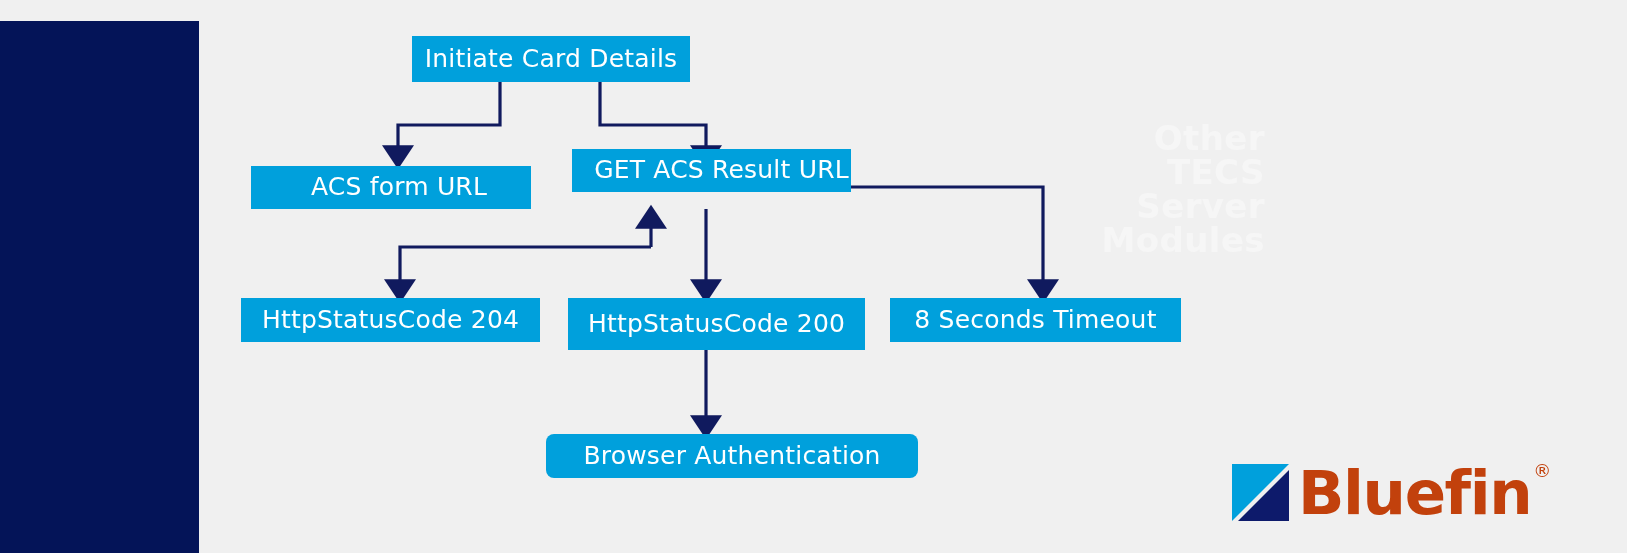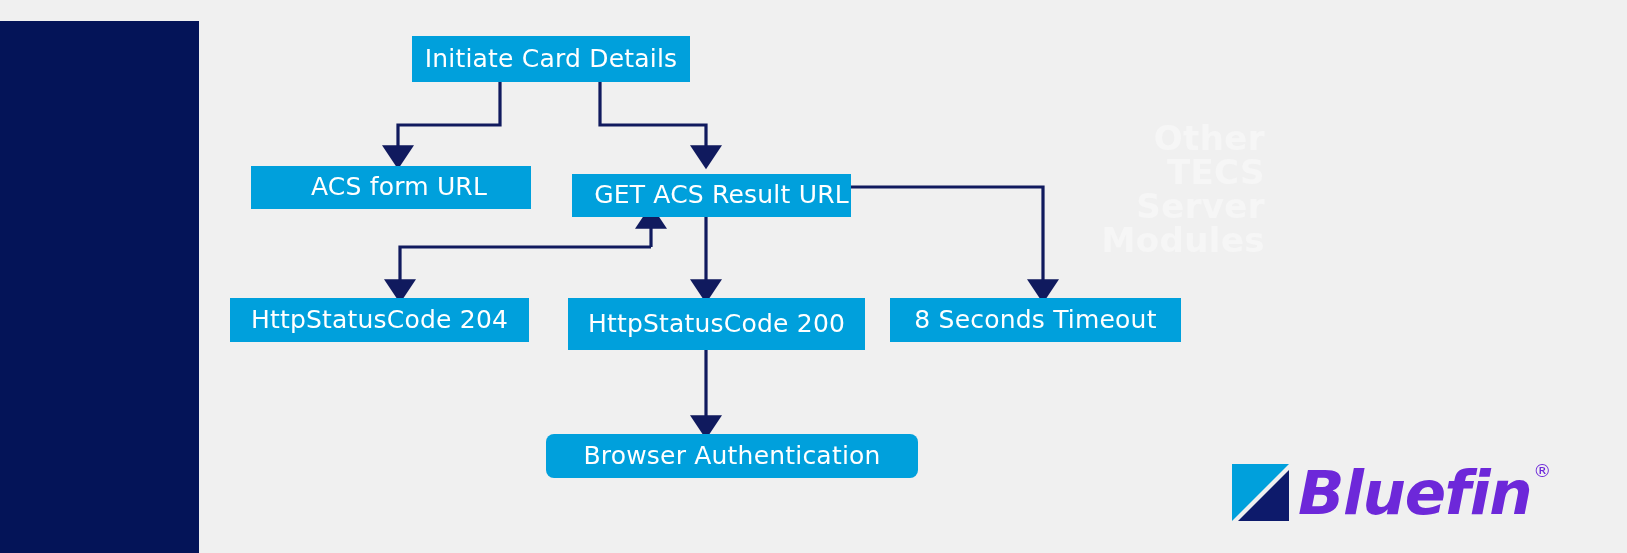--- a/index.html
+++ b/index.html
@@ -57,22 +57,22 @@
     font-size: 25px;
     font-weight: 400;
     letter-spacing: 0.2px;
     line-height: 1;
     white-space: nowrap;
     box-sizing: border-box;
     padding-bottom: 2px;
   }
   #node-initiate        { left: 412px; top: 15px;  width: 278px; height: 46px; }
   #node-acs-form        { left: 251px; top: 145px; width: 280px; height: 43px; padding-left: 16px; }
-  #node-get-acs         { left: 572px; top: 153px; width: 279px; height: 43px; padding-left: 20px; }
-  #node-status-204      { left: 230px; top: 277px; width: 299px; height: 44px; }
+  #node-get-acs         { left: 572px; top: 128px; width: 279px; height: 43px; padding-left: 20px; }
+  #node-status-204      { left: 241px; top: 277px; width: 299px; height: 44px; }
   #node-status-200      { left: 568px; top: 277px; width: 297px; height: 52px; }
   #node-timeout         { left: 890px; top: 277px; width: 291px; height: 44px; }
   #node-browser-auth    { left: 546px; top: 413px; width: 372px; height: 44px; border-radius: 8px; }
 
   
   .watermark {
     position: absolute;
     left: 1000px;
     top: 100px;
     width: 265px;
@@ -98,25 +98,24 @@
   .logo-mark {
     width: 57px;
     height: 57px;
     flex: 0 0 auto;
     margin-right: 9px;
   }
   .logo-word {
     position: relative;
     font-size: 61px;
     font-weight: bold;
-    color: #6d28d9;
+    color: #c2410c;
     letter-spacing: -1.4px;
     line-height: 1;
     font-family: "DejaVu Sans", "Liberation Sans", sans-serif;
-    font-style: italic;
   }
   .logo-reg {
     font-size: 18px;
     font-weight: normal;
     vertical-align: top;
     position: relative;
     top: -0px;
     left: 2px;
     letter-spacing: 0;
   }

